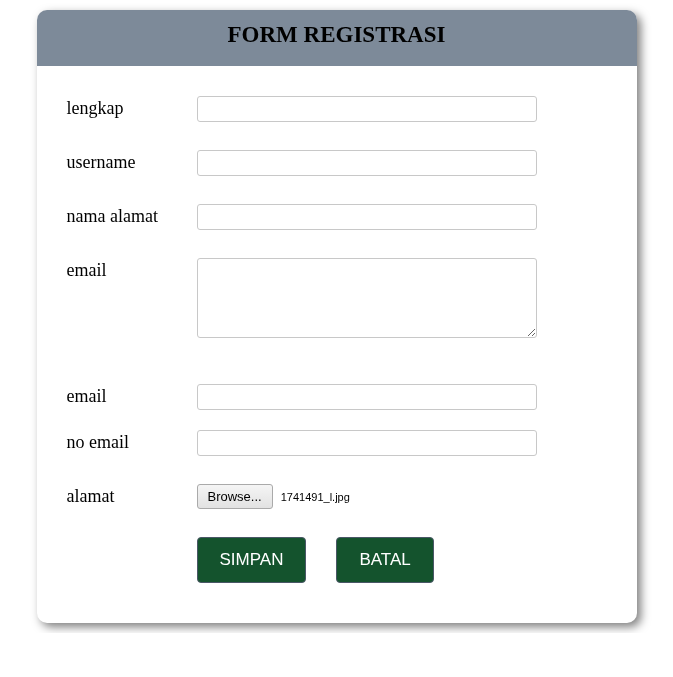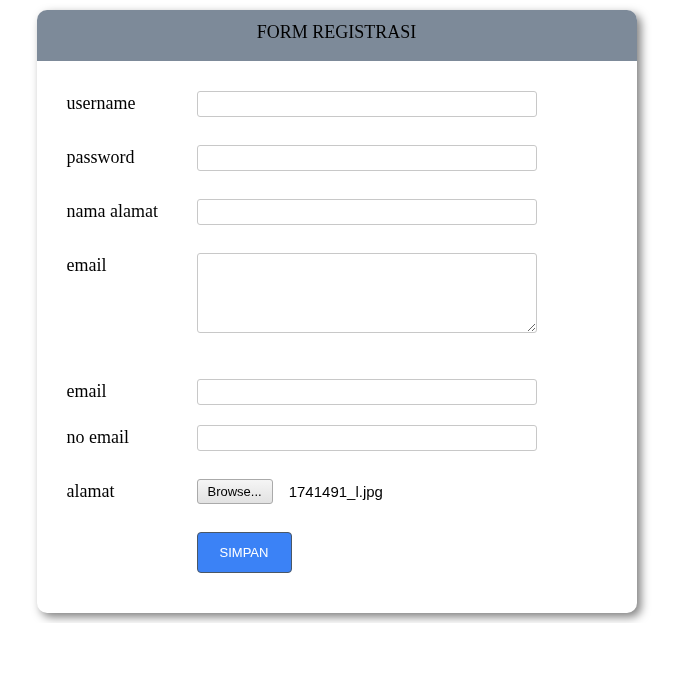--- a/index.html
+++ b/index.html
@@ -15,22 +15,22 @@
       border-radius: 10px;
       box-shadow: 4px 4px 10px rgba(0,0,0,0.5);
       overflow: hidden;
     }
     .header {
       background: #7d8a99;
       padding: 12px 0 18px 0;
       text-align: center;
     }
     .header-title {
-      font-size: 18px;
-      font-weight: normal;
+      font-size: 23px;
+      font-weight: bold;
       color: #000;
       font-family: "Times New Roman", serif;
     }
     .body {
       padding: 30px 30px 40px 30px;
     }
     .row {
       display: flex;
       align-items: flex-start;
       margin-bottom: 28px;
@@ -64,74 +64,74 @@
       padding: 4px 6px;
       font-size: 14px;
       box-sizing: border-box;
       resize: both;
       font-family: Arial, sans-serif;
       background: #fff;
     }
     .file-wrap {
       display: flex;
       align-items: center;
-      gap: 16px;
+      gap: 8px;
     }
     .browse-btn {
       background: linear-gradient(#f5f5f5,#e2e2e2);
       border: 1px solid #aaa;
       border-radius: 3px;
       padding: 4px 10px;
       font-size: 13px;
       font-family: Arial, sans-serif;
       cursor: pointer;
     }
     .file-name {
-      font-size: 15px;
+      font-size: 11px;
       font-family: Arial, sans-serif;
       color: #000;
     }
     .actions {
       display: flex;
       gap: 30px;
       margin-left: 130px;
       margin-top: 20px;
     }
     .action-btn {
-      background: #3b82f6;
+      background: #14532d;
       color: #fff;
       border: 1px solid #4a5766;
       border-radius: 4px;
       padding: 12px 22px;
-      font-size: 13px;
+      font-size: 17px;
       font-family: Arial, sans-serif;
       cursor: pointer;
       min-width: 95px;
       text-align: center;
       box-sizing: border-box;
     }
   </style>
 </head>
 <body>
 
 <div class="card">
   <div class="header">
     <span class="header-title">FORM REGISTRASI</span>
   </div>
   <div class="body">
 
     <div class="row">
-      <div class="label">username</div>
+      <div class="label">lengkap</div>
       <div class="field">
         <input type="text" class="text-input" value="" style="">
       </div>
     </div>
 
     <div class="row">
-      <div class="label">password</div>
+      <div class="label">username</div>
       <div class="field">
         <input type="password" class="text-input" value="" style="">
       </div>
     </div>
 
     <div class="row">
       <div class="label">nama alamat</div>
       <div class="field">
         <input type="text" class="text-input" value="" style="">
       </div>
@@ -163,16 +163,17 @@
       <div class="field">
         <div class="file-wrap">
           <button type="button" class="browse-btn">Browse...</button>
           <span class="file-name">1741491_l.jpg</span>
         </div>
       </div>
     </div>
 
     <div class="actions">
       <button type="button" class="action-btn">SIMPAN</button>
+      <button type="button" class="action-btn">BATAL</button>
     </div>
 
   </div>
 </div>
 
 </body></html>

